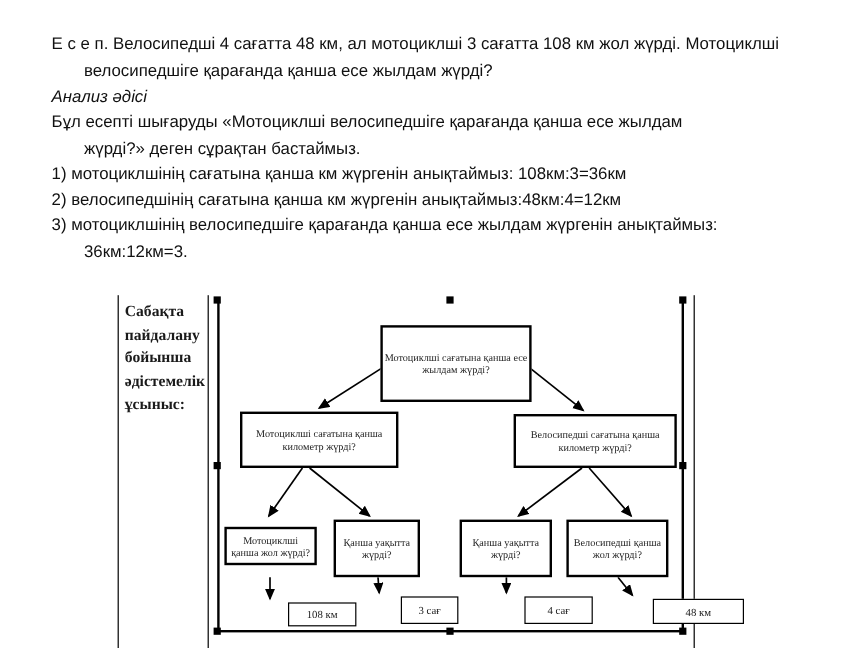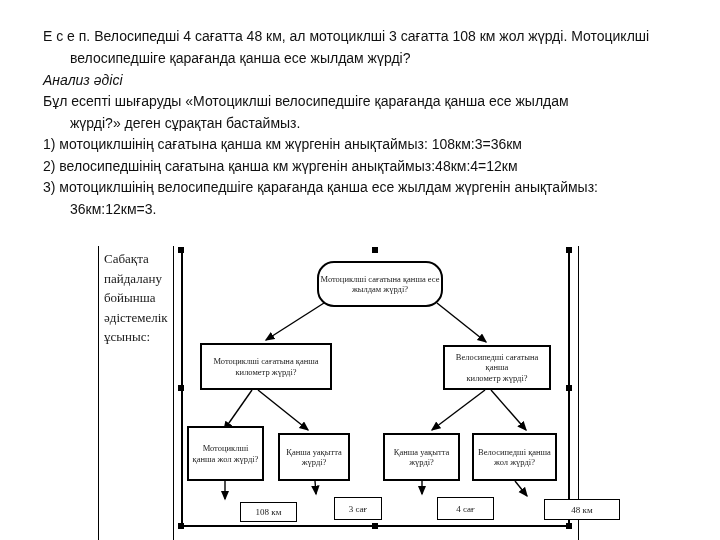--- a/index.html
+++ b/index.html
@@ -25,21 +25,21 @@
   
   .vline{position:absolute;width:1px;background:#000;}
   #tb-left{left:98px;top:246px;height:294px;}
   #tb-mid{left:173px;top:246px;height:294px;}
   #tb-right{left:578px;top:246px;height:294px;}
   
   .sidebar-note{
     position:absolute;left:104px;top:249px;width:68px;
     font-family:"Liberation Serif",serif;
     font-size:13px;line-height:19.5px;
-    white-space:pre-line;color:#1a1a1a;
+    white-space:pre-line;color:#1a1a1a;font-weight:bold;
   }
   
   .flowchart{
     position:absolute;left:181px;top:250px;width:389px;height:277px;
   }
   .frame-line{position:absolute;background:#000;}
   #fr-left{left:0;top:0;width:1.5px;height:277px;}
   #fr-right{left:387px;top:0;width:1.5px;height:277px;}
   #fr-bottom{left:0;top:275px;width:389px;height:2px;}
   .handle{
@@ -61,24 +61,24 @@
     position:absolute;
     border:1.5px solid #000;
     background:#fff;
     display:flex;align-items:center;justify-content:center;
     text-align:center;
     font-family:"Liberation Serif",serif;
     font-size:9px;color:#222;
     box-sizing:border-box;
     margin-left:42px;
   }
-  #box-root{left:136px;top:11px;width:126px;height:46px;border-radius:17px;}
+  #box-root{left:136px;top:21px;width:126px;height:64px;}
   #box-midleft{left:19px;top:93px;width:132px;height:47px;}
-  #box-midright{left:262px;top:95px;width:108px;height:45px;}
-  #box-b1{left:6px;top:176px;width:77px;height:55px;}
+  #box-midright{left:247px;top:95px;width:136px;height:45px;}
+  #box-b1{left:6px;top:189px;width:77px;height:32px;}
   #box-b2{left:97px;top:183px;width:72px;height:48px;}
   #box-b3{left:202px;top:183px;width:77px;height:48px;}
   #box-b4{left:291px;top:183px;width:85px;height:48px;}
   #box-v1{left:17px;top:252px;width:57px;height:20px;}
   #box-v2{left:111px;top:247px;width:48px;height:23px;}
   #box-v3{left:214px;top:247px;width:57px;height:23px;}
   #box-v4{left:321px;top:249px;width:76px;height:21px;}
 </style>
 </head>
 <body>

